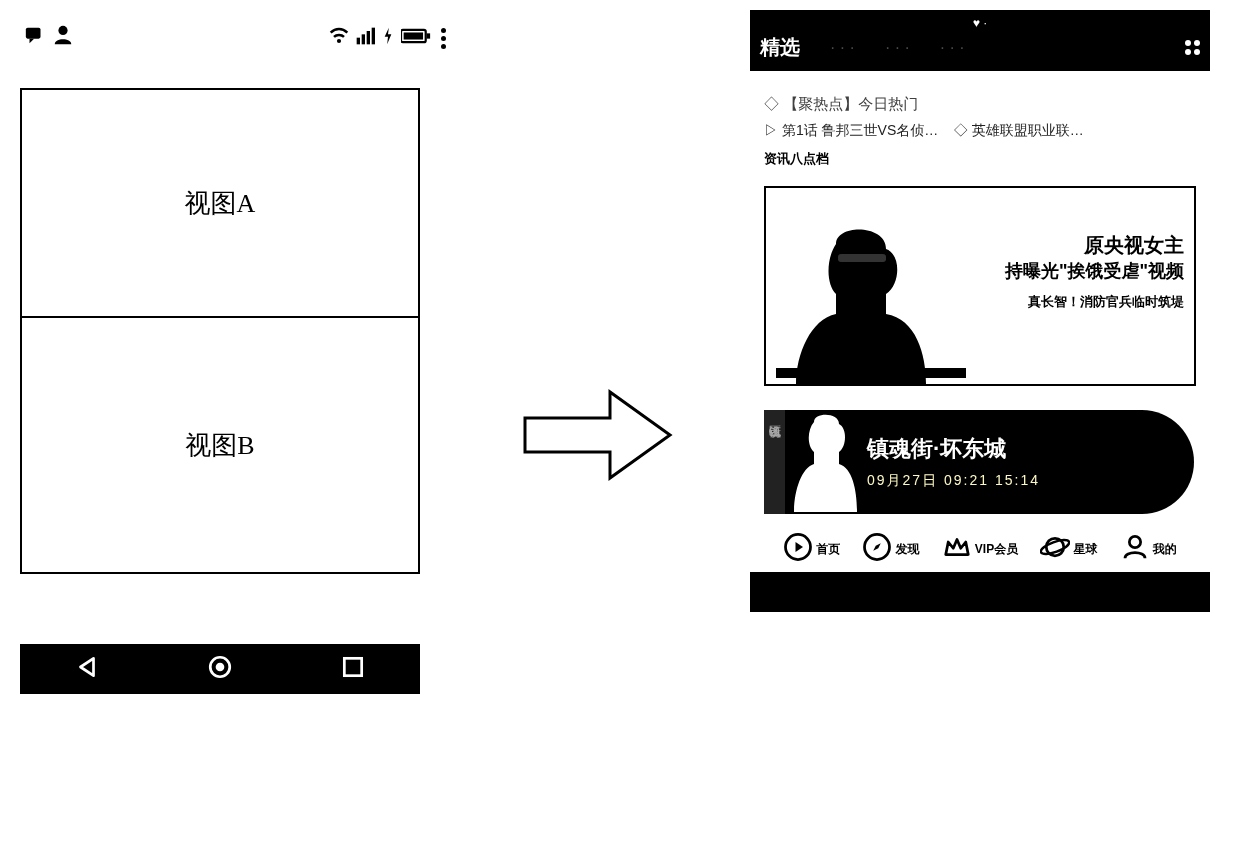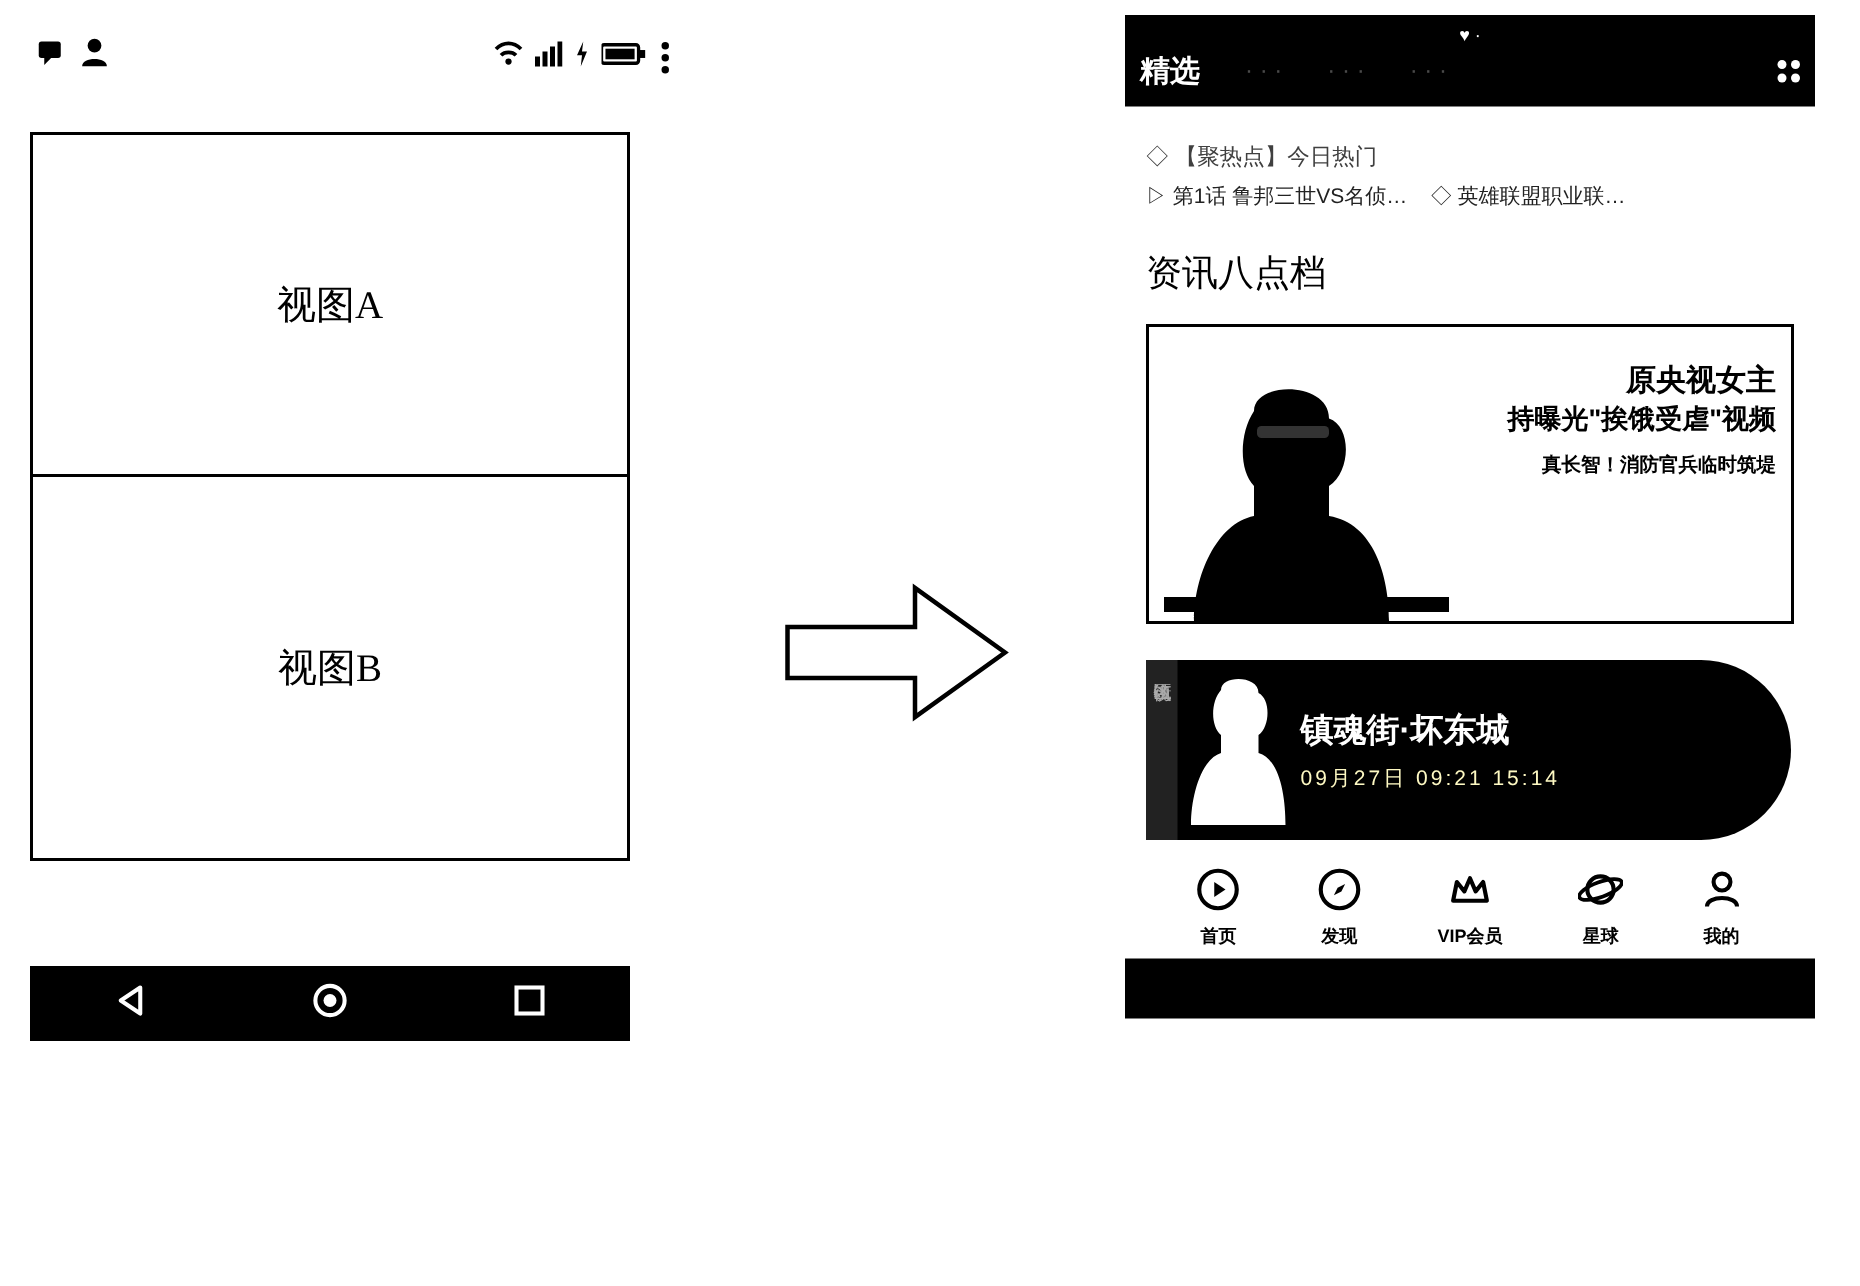--- a/index.html
+++ b/index.html
@@ -82,48 +82,48 @@
   .tabs-list{ display:flex; gap:30px; font-size:20px; align-items:center;}
   .tab-active{ font-weight:900; }
   .tab-dim{ color:#4a4a4a; font-size:16px;}
   .grid-icon{ display:grid; grid-template-columns: 6px 6px; grid-template-rows:6px 6px; gap:3px;}
   .grid-icon span{ background:#fff; border-radius:50%;}
 
   .content{ padding: 14px 14px 0 14px; }
   .sec-title{ font-size:20px; font-weight:900; margin-top:6px;}
   .link-row{ font-size:15px; color:#404040; margin-top:10px; margin-bottom:4px;}
   .link-row2{ font-size:14px; color:#222; margin-top:8px;}
-  .sec-title2{ font-size:24px; font-weight:400; margin-top:26px;}
+  .sec-title2{ font-size:13px; font-weight:700; margin-top:10px;}
 
   .card {
     margin-top:18px;
     border:2px solid #000;
     height:200px;
     position:relative;
     overflow:hidden;
   }
   .card-figure{
     position:absolute; left:10px; bottom:0; width:180px; height:180px;
   }
   .card-text{
-    position:absolute; right:10px; top:18px; width:220px; text-align:right;
+    position:absolute; right:10px; top:40px; width:220px; text-align:right;
   }
   .card-badge{ font-size:11px; color:#555;}
   .card-line1{ font-size:20px; font-weight:900; margin-top:4px;}
   .card-line2{ font-size:18px; font-weight:900;}
   .card-sub{ font-size:13px; font-weight:700; margin-top:10px;}
   .card-meta{ font-size:11px; color:#888; margin-top:14px;}
   .card-underline{ position:absolute; left:10px; bottom:6px; width:190px; height:10px; background:#000;}
 
   .banner{
     margin-top:24px;
     background:#000;
     color:#fff;
     border-radius: 0 60px 60px 0;
-    height:120px;
+    height:104px;
     width: 430px;
     position:relative;
     display:flex;
     align-items:center;
     overflow:hidden;
   }
   .banner-side-label{
     writing-mode: vertical-rl;
     background:#222;
     color:#aaa;
@@ -136,21 +136,21 @@
   .banner-text{ margin-left:8px; flex:1;}
   .banner-title{ font-size:22px; font-weight:900;}
   .banner-sub{ font-size:14px; color:#fef9c3; margin-top:8px; letter-spacing:2px;}
 
   .bottom-tabs{
     margin-top:18px;
     display:flex;
     justify-content:space-around;
     padding: 0 8px;
   }
-  .bt-item{ display:flex;flex-direction:column;align-items:center;gap:3px;}
+  .bt-item{ display:flex;flex-direction:row;align-items:center;gap:3px;}
   .bt-item svg{ width:30px;height:30px;}
   .bt-label{ font-size:12px; font-weight:700;}
 
   .black-footer{
     margin-top:6px;
     background:#000;
     height:40px;
     width:100%;
   }
 </style>

